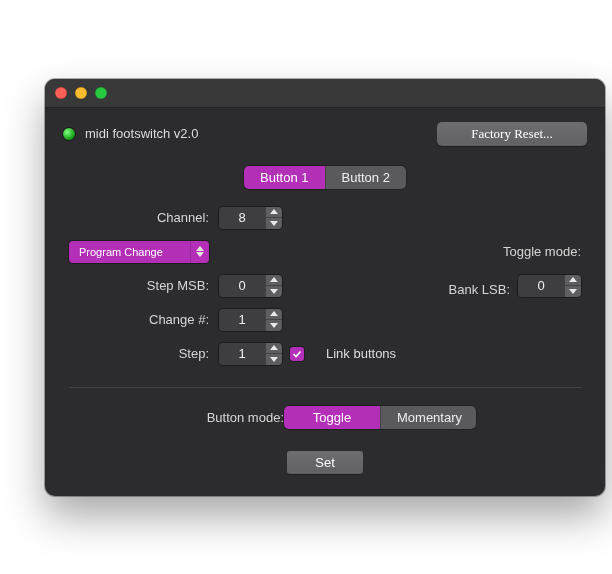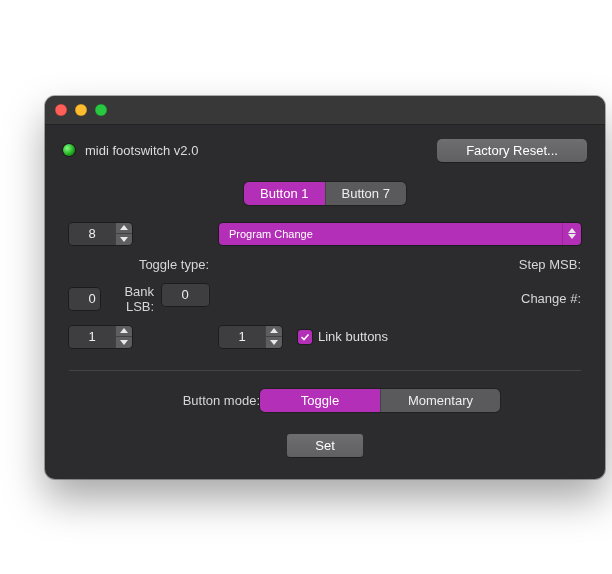--- a/index.html
+++ b/index.html
@@ -59,21 +59,21 @@
     background: #6a6a6d;
     background: linear-gradient(#6e6e71, #606063);
     border: none;
     color: #fff;
     font-size: 13px;
     padding: 4px 18px;
     border-radius: 5px;
     box-shadow: 0 1px 0 rgba(0,0,0,0.3);
     cursor: default;
   }
-  .mac-btn.wide { min-width: 150px; }
+  .mac-btn.wide { min-width: 150px; font-family: Liberation Serif, serif; }
 
   .content {
     padding: 6px 24px 18px 24px;
   }
 
   .tabs {
     display: flex; justify-content: center;
     margin: 6px 0 18px 0;
   }
   .seg {
@@ -155,26 +155,26 @@
     width: 18px;
     display: flex; flex-direction: column;
     align-items: center; justify-content: center;
     gap: 1px;
     border-left: 1px solid rgba(0,0,0,0.15);
   }
   .sel-field .sel-arrows svg { width: 8px; height: 5px; display: block; }
 
   .bank-right {
     margin-left: auto;
-    display: flex; align-items: flex-start; gap: 8px;
+    display: flex; align-items: flex-end; gap: 8px;
   }
 
   .check {
-    display: flex; align-items: center; gap: 6px;
-    margin-left: 8px;
+    display: flex; align-items: center; gap: 22px;
+    margin-left: 0;
   }
   .check-box {
     width: 14px; height: 14px;
     background: #b42fb7;
     border-radius: 3px;
     display: flex; align-items: center; justify-content: center;
     box-shadow: 0 0 0 1px rgba(0,0,0,0.3);
   }
   .check-box svg { width: 10px; height: 10px; display: block; }
   .check-label { color: #ddd; font-size: 13px; }
@@ -189,21 +189,21 @@
     display: flex; align-items: center; justify-content: center;
     gap: 0;
   }
   .mode-row .lbl { text-align: right; width: 110px; }
   .mode-seg {
     display: inline-flex;
     border-radius: 5px;
     overflow: hidden;
     box-shadow: 0 0 0 1px rgba(0,0,0,0.25);
   }
-  .mode-seg .seg-item { width: 120px; text-align: center; }
+  .mode-seg .seg-item { width: 96px; text-align: center; }
 
   .footer {
     display: flex; justify-content: center;
     padding: 22px 0 4px 0;
   }
   .set-btn {
     background: linear-gradient(#6e6e71, #606063);
     border: none;
     color: #fff;
     font-size: 13px;
@@ -231,26 +231,27 @@
       <div class="app-title">midi footswitch v2.0</div>
       <div class="spacer"></div>
       <button class="mac-btn wide">Factory Reset...</button>
     </div>
 
     <div class="content">
 
       <div class="tabs">
         <div class="seg">
           <button class="seg-item active">Button 1</button>
-          <button class="seg-item">Button 7</button>
+          <button class="seg-item">Button 2</button>
         </div>
       </div>
 
       <div class="form">
 
+        <div class="lbl">Channel:</div>
         <div class="row">
           <div class="num-field">
             <input value="8" style="">
             <div class="stepper">
               <div>
                   <svg viewBox="0 0 8 5">
                     <polygon class="arrow-poly" points="4,0 8,5 0,5"></polygon>
                   </svg>
                 </div>
               <div>
@@ -269,21 +270,21 @@
               <svg viewBox="0 0 8 5">
                   <polygon class="arrow-poly" points="4,0 8,5 0,5"></polygon>
                 </svg>
               <svg viewBox="0 0 8 5">
                   <polygon class="arrow-poly" points="0,0 8,0 4,5"></polygon>
                 </svg>
             </div>
           </div>
         </div>
 
-        <div class="lbl">Toggle type:</div>
+        <div class="lbl">Toggle mode:</div>
 
         <div class="lbl">Step MSB:</div>
         <div class="row">
           <div class="num-field">
             <input value="0" style="">
             <div class="stepper">
               <div>
                   <svg viewBox="0 0 8 5">
                     <polygon class="arrow-poly" points="4,0 8,5 0,5"></polygon>
                   </svg>
@@ -327,20 +328,21 @@
                 </div>
               <div>
                   <svg viewBox="0 0 8 5">
                     <polygon class="arrow-poly" points="0,0 8,0 4,5"></polygon>
                   </svg>
                 </div>
             </div>
           </div>
         </div>
 
+        <div class="lbl">Step:</div>
         <div class="row">
           <div class="num-field">
             <input value="1" style="">
             <div class="stepper">
               <div>
                   <svg viewBox="0 0 8 5">
                     <polygon class="arrow-poly" points="4,0 8,5 0,5"></polygon>
                   </svg>
                 </div>
               <div>

